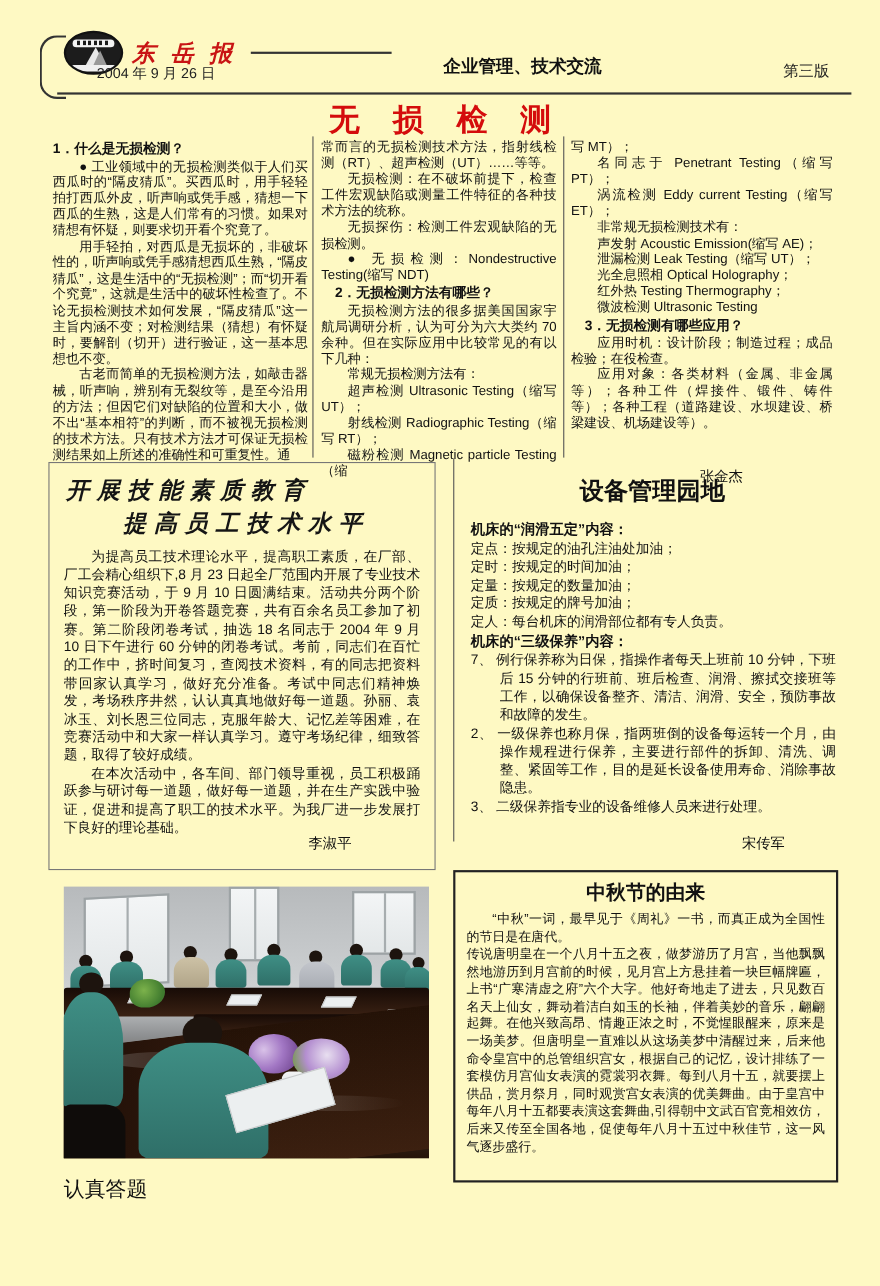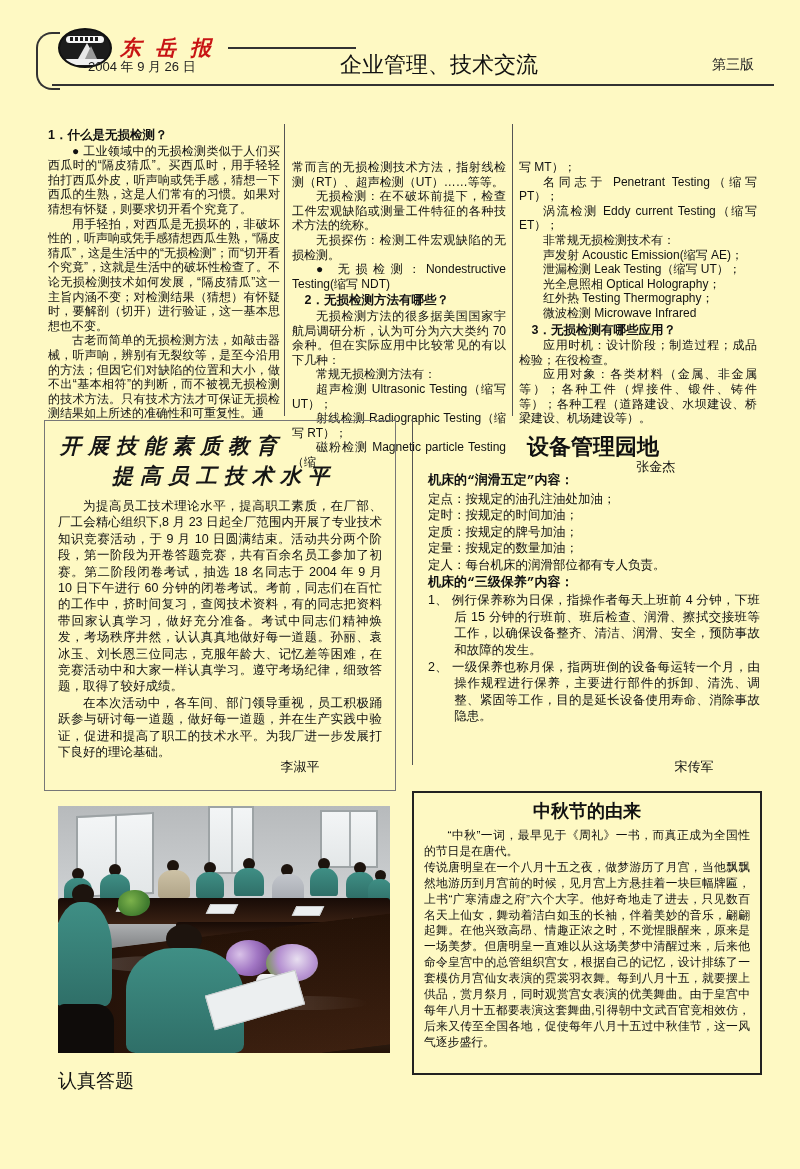--- a/index.html
+++ b/index.html
@@ -19,57 +19,57 @@
         background:repeating-linear-gradient(90deg,#1c1c1c 0 3px,#f4f4f4 3px 5px);}
   .logo .mast{position:absolute;left:18px;top:13px;width:0;height:0;
         border-left:9px solid transparent;border-right:9px solid transparent;border-bottom:16px solid #e8e8e8;}
   .logo .mast2{position:absolute;left:25px;top:16px;width:0;height:0;
         border-left:6px solid transparent;border-right:6px solid transparent;border-bottom:13px solid #9a9a9a;}
   .logo .hull{position:absolute;left:5px;top:29px;width:40px;height:6px;background:#f0f0f0;border-radius:2px;}
   .paper-name{left:120px;top:34px;font-family:"DejaVu Serif","Liberation Serif",serif;
         font-weight:bold;font-style:italic;font-size:21px;color:#c81414;letter-spacing:14px;}
   .name-rule{left:228px;top:47px;width:128px;height:0;border-top:2px solid #333;}
   .date{left:88px;top:58px;font-size:13px;color:#222;}
-  .section-title{left:340px;top:50px;width:270px;text-align:left;font-size:22px;font-weight:normal;color:#111;}
+  .section-title{left:340px;top:50px;width:270px;text-align:center;font-size:16px;font-weight:bold;color:#111;}
   .page-label{left:712px;top:56px;font-size:14px;color:#222;}
 
   
   .main-title{left:0;top:90px;width:800px;text-align:center;font-size:28px;font-weight:bold;
         color:#d40c0c;letter-spacing:30px;padding-left:30px;box-sizing:border-box;}
 
   
   .col{top:126px;height:292px;font-size:12px;line-height:14.6px;text-align:justify;}
   .col1{left:48px;width:232px;}
   .col2{left:292px;width:214px;}
   .col3{left:519px;width:238px;}
   .vrule1{left:284px;top:124px;width:0;height:292px;border-left:1.5px solid #555;}
   .vrule2{left:512px;top:124px;width:0;height:292px;border-left:1.5px solid #555;}
   .col p{margin:0;text-indent:2em;}
-  .col p.noindent{text-indent:0;margin-top:34px;}
+  .col p.noindent{text-indent:0;}
   .col .chead{font-weight:bold;font-size:12.5px;text-indent:0;margin:2px 0 1px 0;}
   .col .chead.ind{text-indent:1em;}
   .col .author{margin-top:34px;text-indent:0;text-align:center;padding-left:15%;font-size:13px;}
 
   
   .skills-box{left:44px;top:420px;width:352px;height:371px;border:1.5px solid #777;box-sizing:border-box;}
   .skills-t1{left:60px;top:432px;font-family:"DejaVu Serif","Liberation Serif",serif;
         font-style:italic;font-weight:bold;font-size:21px;letter-spacing:7px;color:#151515;}
   .skills-t2{left:112px;top:462px;font-family:"DejaVu Serif","Liberation Serif",serif;
         font-style:italic;font-weight:bold;font-size:21px;letter-spacing:7px;color:#151515;}
   .skills-body{left:58px;top:498px;width:324px;font-size:12.5px;line-height:16.4px;text-align:justify;}
   .skills-body p{margin:0;text-indent:2em;}
   .skills-author{left:58px;top:758px;width:324px;text-align:center;padding-left:20%;font-size:13px;box-sizing:border-box;}
 
   
   .vrule3{left:412px;top:417px;width:0;height:348px;border-left:1.5px solid #555;}
 
   
   .equip-title{left:426px;top:432px;width:334px;text-align:center;font-size:22px;font-weight:bold;}
   .equip-body{left:428px;top:472px;width:332px;font-size:12.5px;line-height:16.6px;text-align:justify;}
-  .equip-body .ehead{font-weight:bold;font-size:13px;margin:1px 0;font-family:Liberation Mono, monospace;}
+  .equip-body .ehead{font-weight:bold;font-size:13px;margin:1px 0;}
   .equip-body p{margin:0;}
   .equip-body p.hang{padding-left:2.1em;text-indent:-2.1em;}
   .equip-author{left:428px;top:758px;width:332px;text-align:center;padding-left:25%;font-size:13px;box-sizing:border-box;}
 
   
   .photo{left:58px;top:806px;width:332px;height:247px;overflow:hidden;
          background:linear-gradient(#b7babc 0%,#cfd2d4 40%,#8d8f91 55%,#5a5149 70%,#241308 100%);}
   .win{position:absolute;background:linear-gradient(#f3f5f6,#e3e7e8);border:2px solid #9da3a5;box-sizing:border-box;}
   .win .mull{position:absolute;left:50%;top:0;width:2px;height:100%;background:#a7adaf;}
   .tableband{position:absolute;background:linear-gradient(#170b06,#3a2113);border-radius:3px;}
@@ -111,20 +111,21 @@
     <div class="mast"></div>
     <div class="mast2"></div>
     <div class="hull"></div>
   </div>
   <div class="abs paper-name">东岳报</div>
   <div class="abs name-rule"></div>
   <div class="abs date">2004 年 9 月 26 日</div>
   <div class="abs section-title">企业管理、技术交流</div>
   <div class="abs page-label">第三版</div>
 
+  <div class="abs main-title">无损检测</div>
 
   <div class="abs vrule1"></div>
   <div class="abs vrule2"></div>
 
   <div class="abs col col1">
     <div class="chead">1．什么是无损检测？</div>
     <p>● 工业领域中的无损检测类似于人们买西瓜时的“隔皮猜瓜”。买西瓜时，用手轻轻拍打西瓜外皮，听声响或凭手感，猜想一下西瓜的生熟，这是人们常有的习惯。如果对猜想有怀疑，则要求切开看个究竟了。</p>
     <p>用手轻拍，对西瓜是无损坏的，非破坏性的，听声响或凭手感猜想西瓜生熟，“隔皮猜瓜”，这是生活中的“无损检测”；而“切开看个究竟”，这就是生活中的破坏性检查了。不论无损检测技术如何发展，“隔皮猜瓜”这一主旨内涵不变；对检测结果（猜想）有怀疑时，要解剖（切开）进行验证，这一基本思想也不变。</p>
     <p>古老而简单的无损检测方法，如敲击器械，听声响，辨别有无裂纹等，是至今沿用的方法；但因它们对缺陷的位置和大小，做不出“基本相符”的判断，而不被视无损检测的技术方法。只有技术方法才可保证无损检测结果如上所述的准确性和可重复性。通</p>
   </div>
@@ -144,21 +145,21 @@
 
   <div class="abs col col3">
     <p class="noindent">写 MT）；</p>
     <p>名同志于 Penetrant Testing（缩写 PT）；</p>
     <p>涡流检测 Eddy current Testing（缩写 ET）；</p>
     <p>非常规无损检测技术有：</p>
     <p>声发射 Acoustic Emission(缩写 AE)；</p>
     <p>泄漏检测 Leak Testing（缩写 UT）；</p>
     <p>光全息照相 Optical Holography；</p>
     <p>红外热 Testing Thermography；</p>
-    <p>微波检测 Microwave Infrared</p>
+    <p>微波检测 Ultrasonic Testing</p>
     <div class="chead ind">3．无损检测有哪些应用？</div>
     <p>应用时机：设计阶段；制造过程；成品检验；在役检查。</p>
     <p>应用对象：各类材料（金属、非金属等）；各种工件（焊接件、锻件、铸件等）；各种工程（道路建设、水坝建设、桥梁建设、机场建设等）。</p>
     <div class="author">张金杰</div>
   </div>
 
   <div class="abs skills-box"></div>
   <div class="abs skills-t1">开展技能素质教育</div>
   <div class="abs skills-t2">提高员工技术水平</div>
   <div class="abs skills-body">
@@ -167,26 +168,27 @@
   </div>
   <div class="abs skills-author">李淑平</div>
 
   <div class="abs vrule3"></div>
 
   <div class="abs equip-title">设备管理园地</div>
   <div class="abs equip-body">
     <div class="ehead">机床的“润滑五定”内容：</div>
     <p>定点：按规定的油孔注油处加油；</p>
     <p>定时：按规定的时间加油；</p>
+    <p>定量：按规定的数量加油；</p>
     <p>定质：按规定的牌号加油；</p>
-    <p>定量：按规定的数量加油；</p>
     <p>定人：每台机床的润滑部位都有专人负责。</p>
     <div class="ehead">机床的“三级保养”内容：</div>
-    <p class="hang">1、 例行保养称为日保，指操作者每天上班前 4 分钟，下班后 15 分钟的行班前、班后检查、润滑、擦拭交接班等工作，以确保设备整齐、清洁、润滑、安全，预防事故和故障的发生。</p>
+    <p class="hang">7、 例行保养称为日保，指操作者每天上班前 10 分钟，下班后 15 分钟的行班前、班后检查、润滑、擦拭交接班等工作，以确保设备整齐、清洁、润滑、安全，预防事故和故障的发生。</p>
     <p class="hang">2、 一级保养也称月保，指两班倒的设备每运转一个月，由操作规程进行保养，主要进行部件的拆卸、清洗、调整、紧固等工作，目的是延长设备使用寿命、消除事故隐患。</p>
+    <p class="hang">3、 二级保养指专业的设备维修人员来进行处理。</p>
   </div>
   <div class="abs equip-author">宋传军</div>
 
   <div class="abs photo">
     <div class="win" style="left:18px;top:8px;width:78px;height:82px;transform:skewY(-3deg);">
         <div class="mull"></div>
       </div>
     <div class="win" style="left:150px;top:0px;width:46px;height:68px;">
         <div class="mull"></div>
       </div>

